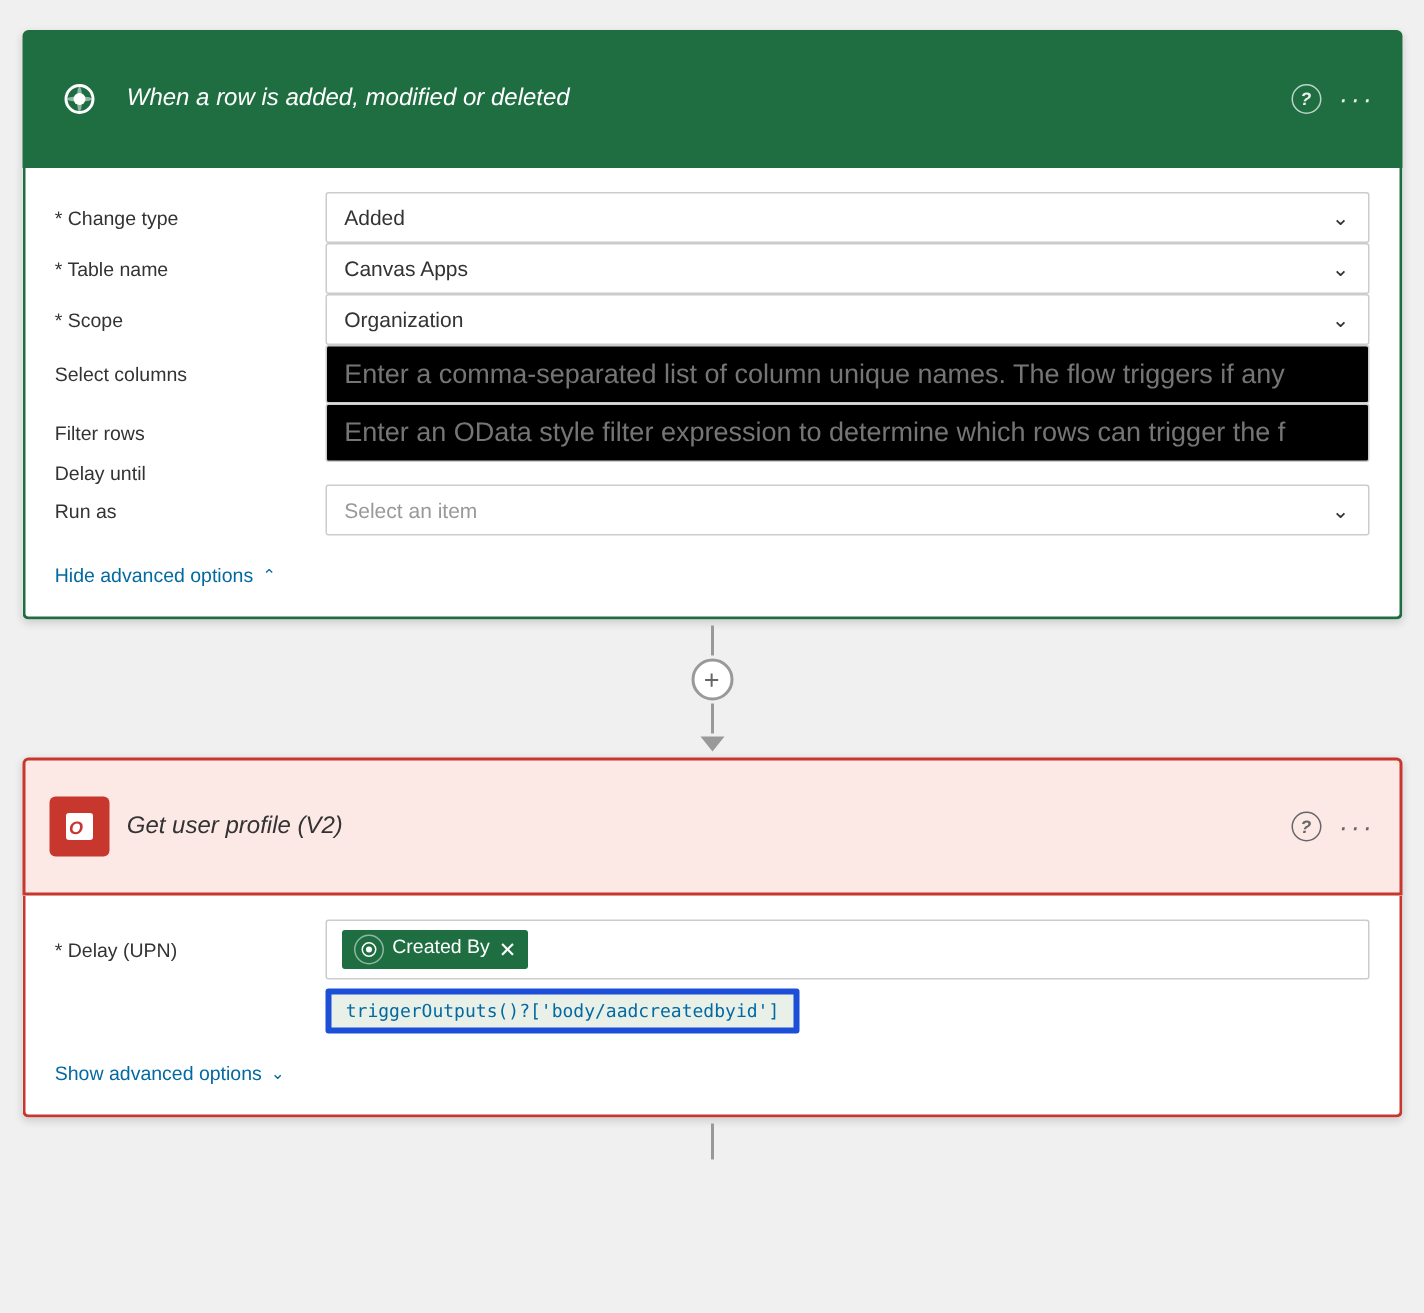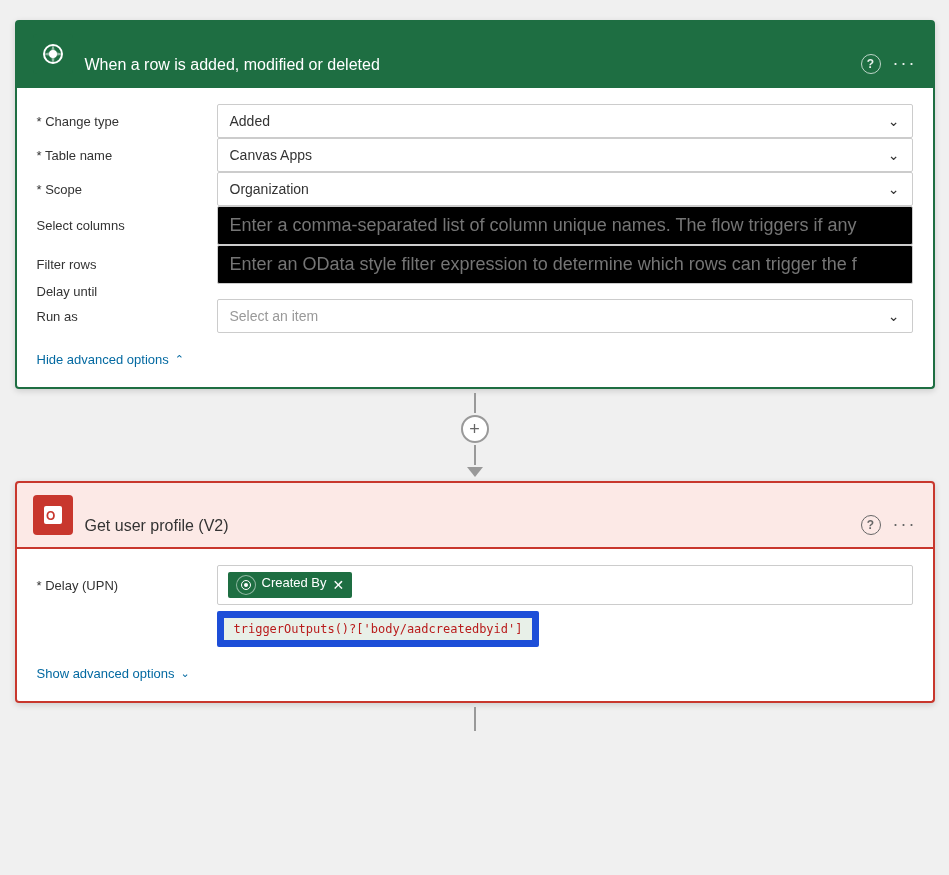--- a/index.html
+++ b/index.html
@@ -25,24 +25,25 @@
     
     .card {
       width: 100%;
       border-radius: 4px;
       overflow: visible;
       box-shadow: 0 2px 6px rgba(0,0,0,0.15);
     }
 
     .card-header {
       display: flex;
-      align-items: flex-end;
-      padding: 12px 16px;
+      align-items: center;
+      padding: 24px 16px;
       border-radius: 4px 4px 0 0;
       position: relative;
+      font-style: italic;
     }
 
     .card-header-trigger {
       background-color: #1e6e42;
       border: 2px solid #1e6e42;
     }
 
     .card-header-action {
       background-color: #fce9e6;
       border: 2px solid #c8372d;
@@ -237,25 +238,25 @@
       color: white;
       cursor: pointer;
       font-size: 14px;
       line-height: 1;
       padding: 0;
     }
 
     .formula-badge {
       display: inline-block;
       background: #e8f0e8;
-      border: 7px solid #1d4ed8;
+      border: 4px solid #1d4ed8;
       border-radius: 2px;
       padding: 4px 10px;
       font-size: 12px;
-      color: #b91c1c;
+      color: #0369a1;
       font-family: monospace;
       margin-top: 6px;
     }
 
     .question-icon {
       width: 20px;
       height: 20px;
       border-radius: 50%;
       border: 1.5px solid;
       display: flex;

